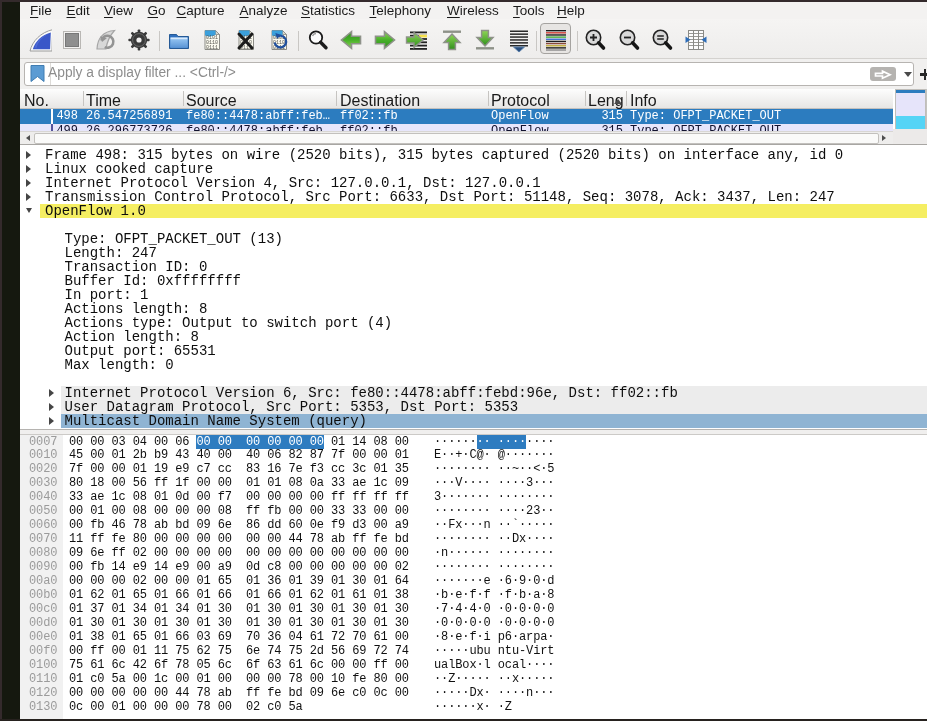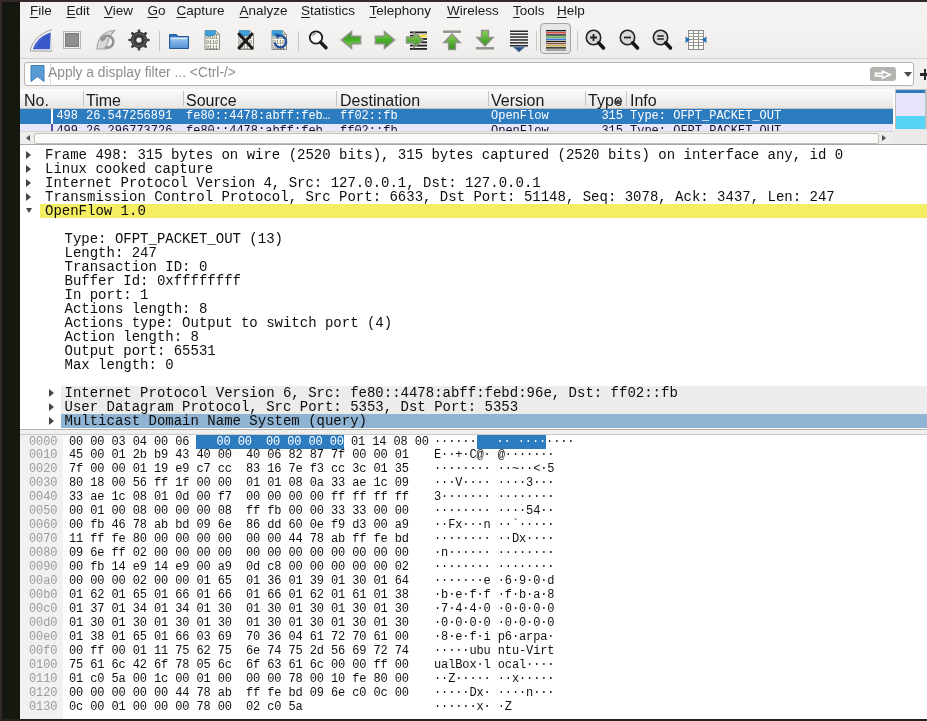--- a/index.html
+++ b/index.html
@@ -54,21 +54,21 @@
 .rt { top:3.2px; border:4px solid transparent; border-left:5.6px solid #454545; }
 .dn { top:4.5px; border:3.9px solid transparent; border-top:5.4px solid #454545; }
 
 #xpane { position:absolute; left:0; top:431.5px; width:100%; height:285px; background:#fff; border-top:1px solid #cccac7; }
 #gutter { position:absolute; left:0; top:0; width:43px; height:100%; background:#f1f1f1; }
 .hr { position:absolute; left:0; width:100%; height:13.95px; font-family:"Liberation Mono",monospace; font-size:12px; line-height:13.95px; letter-spacing:-0.12px; white-space:pre; color:#101010; }
 .hr span { position:absolute; top:0; }
 .off { left:9px; color:#9b9b9b; }
 .hx { left:49px; }
 .asc { left:414px; }
-b { font-weight:400; background:#2e7cc0; color:#fff;padding-left:20px; }
+b { font-weight:400; background:#2e7cc0; color:#fff; }
 
 #split { position:absolute; left:0; top:426.5px; width:100%; height:5px; background:#f0efee; border-top:1px solid #b5b3b0; }
 
 #topedge { position:absolute; left:0; top:0; width:100%; height:2px; background:#342a2c; }
 #leftedge { position:absolute; left:0; top:0; width:2px; height:100%; background:#342a2c; }
 #botedge { position:absolute; left:0; top:718.5px; width:100%; height:2.5px; background:#27221f; }
 </style></head>
 <body>
 <div id="win">
   <div id="menubar">
@@ -288,22 +288,22 @@
         <i class="hs" style="left:63px"></i>
         <i class="hs" style="left:163px"></i>
         <i class="hs" style="left:316px"></i>
         <i class="hs" style="left:468px"></i>
         <i class="hs" style="left:565px"></i>
         <i class="hs" style="left:606px"></i>
         <span class="hc" style="left:4px">No.</span>
         <span class="hc" style="left:66px">Time</span>
         <span class="hc" style="left:166px">Source</span>
         <span class="hc" style="left:320px">Destination</span>
-        <span class="hc" style="left:471px">Version</span>
-        <span class="hc" style="left:568px">Type</span>
+        <span class="hc" style="left:471px">Protocol</span>
+        <span class="hc" style="left:568px">Leng</span>
         <span class="hc" style="left:610px">Info</span>
         <i id="sortarr"></i>
       </div>
     <div class="prow" id="prow1"><i class="mark" style="background:#fff"></i><span style="left:0;width:58px;text-align:right">498</span><span style="left:66px">26.547256891</span><span style="left:166px">fe80::4478:abff:feb…</span><span style="left:320px">ff02::fb</span><span style="left:471px">OpenFlow</span><span style="left:0;width:603px;text-align:right">315</span><span style="left:610px">Type: OFPT_PACKET_OUT</span></div>
     <div class="prow" id="prow2"><i class="mark" style="background:#55549a"></i><span style="left:0;width:58px;text-align:right">499</span><span style="left:66px">26.296773726</span><span style="left:166px">fe80::4478:abff:feb…</span><span style="left:320px">ff02::fb</span><span style="left:471px">OpenFlow</span><span style="left:0;width:603px;text-align:right">315</span><span style="left:610px">Type: OFPT_PACKET_OUT</span></div>
     <div id="mmap">
       <i class="abs" style="left:0;top:0;width:29px;height:2.5px;background:#2c7cbf"></i>
       <i class="abs" style="left:0;top:25.5px;width:29px;height:13px;background:#55d4f6"></i>
     </div>
     <div id="vsc">
@@ -335,26 +335,26 @@
 <div class="dr" style="top:185.0px"><span style="left:44.5px">Action length: 8</span></div>
 <div class="dr" style="top:199.0px"><span style="left:44.5px">Output port: 65531</span></div>
 <div class="dr" style="top:213.0px"><span style="left:44.5px">Max length: 0</span></div>
 <div class="dr" style="top:241.0px"><i class="bgg"></i><i class="aw rt" style="left:28.5px"></i><span style="left:44.5px">Internet Protocol Version 6, Src: fe80::4478:abff:febd:96e, Dst: ff02::fb</span></div>
 <div class="dr" style="top:255.0px"><i class="bgg"></i><i class="aw rt" style="left:28.5px"></i><span style="left:44.5px">User Datagram Protocol, Src Port: 5353, Dst Port: 5353</span></div>
 <div class="dr" style="top:269.0px"><i class="bgs"></i><i class="aw rt" style="left:28.5px"></i><span style="left:44.5px">Multicast Domain Name System (query)</span></div>
   </div>
   <div id="split"></div>
   <div id="xpane">
     <div id="gutter"></div>
-<div class="hr" style="top:1.0px"><span class="off">0000</span><span class="hx">00 00 03 04 00 06 <b>00 00  00 00 00 00</b> 01 14 08 00</span><span class="asc">······<b>·· ····</b>····</span></div>
+<div class="hr" style="top:1.0px"><span class="off">0007</span><span class="hx">00 00 03 04 00 06 <b>00 00  00 00 00 00</b> 01 14 08 00</span><span class="asc">······<b>·· ····</b>····</span></div>
 <div class="hr" style="top:14.9px"><span class="off">0010</span><span class="hx">45 00 01 2b b9 43 40 00  40 06 82 87 7f 00 00 01</span><span class="asc">E··+·C@· @·······</span></div>
 <div class="hr" style="top:28.9px"><span class="off">0020</span><span class="hx">7f 00 00 01 19 e9 c7 cc  83 16 7e f3 cc 3c 01 35</span><span class="asc">········ ··~··&lt;·5</span></div>
 <div class="hr" style="top:42.8px"><span class="off">0030</span><span class="hx">80 18 00 56 ff 1f 00 00  01 01 08 0a 33 ae 1c 09</span><span class="asc">···V···· ····3···</span></div>
 <div class="hr" style="top:56.8px"><span class="off">0040</span><span class="hx">33 ae 1c 08 01 0d 00 f7  00 00 00 00 ff ff ff ff</span><span class="asc">3······· ········</span></div>
-<div class="hr" style="top:70.8px"><span class="off">0050</span><span class="hx">00 01 00 08 00 00 00 08  ff fb 00 00 33 33 00 00</span><span class="asc">········ ····54··</span></div>
+<div class="hr" style="top:70.8px"><span class="off">0050</span><span class="hx">00 01 00 08 00 00 00 08  ff fb 00 00 33 33 00 00</span><span class="asc">········ ····23··</span></div>
 <div class="hr" style="top:84.7px"><span class="off">0060</span><span class="hx">00 fb 46 78 ab bd 09 6e  86 dd 60 0e f9 d3 00 a9</span><span class="asc">··Fx···n ··`·····</span></div>
 <div class="hr" style="top:98.7px"><span class="off">0070</span><span class="hx">11 ff fe 80 00 00 00 00  00 00 44 78 ab ff fe bd</span><span class="asc">········ ··Dx····</span></div>
 <div class="hr" style="top:112.6px"><span class="off">0080</span><span class="hx">09 6e ff 02 00 00 00 00  00 00 00 00 00 00 00 00</span><span class="asc">·n······ ········</span></div>
 <div class="hr" style="top:126.6px"><span class="off">0090</span><span class="hx">00 fb 14 e9 14 e9 00 a9  0d c8 00 00 00 00 00 02</span><span class="asc">········ ········</span></div>
 <div class="hr" style="top:140.5px"><span class="off">00a0</span><span class="hx">00 00 00 02 00 00 01 65  01 36 01 39 01 30 01 64</span><span class="asc">·······e ·6·9·0·d</span></div>
 <div class="hr" style="top:154.4px"><span class="off">00b0</span><span class="hx">01 62 01 65 01 66 01 66  01 66 01 62 01 61 01 38</span><span class="asc">·b·e·f·f ·f·b·a·8</span></div>
 <div class="hr" style="top:168.4px"><span class="off">00c0</span><span class="hx">01 37 01 34 01 34 01 30  01 30 01 30 01 30 01 30</span><span class="asc">·7·4·4·0 ·0·0·0·0</span></div>
 <div class="hr" style="top:182.3px"><span class="off">00d0</span><span class="hx">01 30 01 30 01 30 01 30  01 30 01 30 01 30 01 30</span><span class="asc">·0·0·0·0 ·0·0·0·0</span></div>
 <div class="hr" style="top:196.3px"><span class="off">00e0</span><span class="hx">01 38 01 65 01 66 03 69  70 36 04 61 72 70 61 00</span><span class="asc">·8·e·f·i p6·arpa·</span></div>
 <div class="hr" style="top:210.2px"><span class="off">00f0</span><span class="hx">00 ff 00 01 11 75 62 75  6e 74 75 2d 56 69 72 74</span><span class="asc">·····ubu ntu-Virt</span></div>

